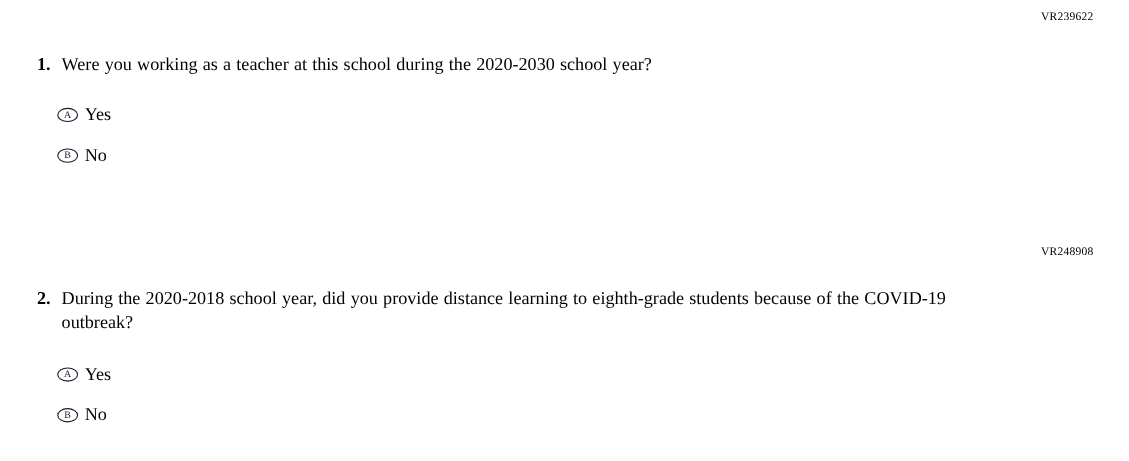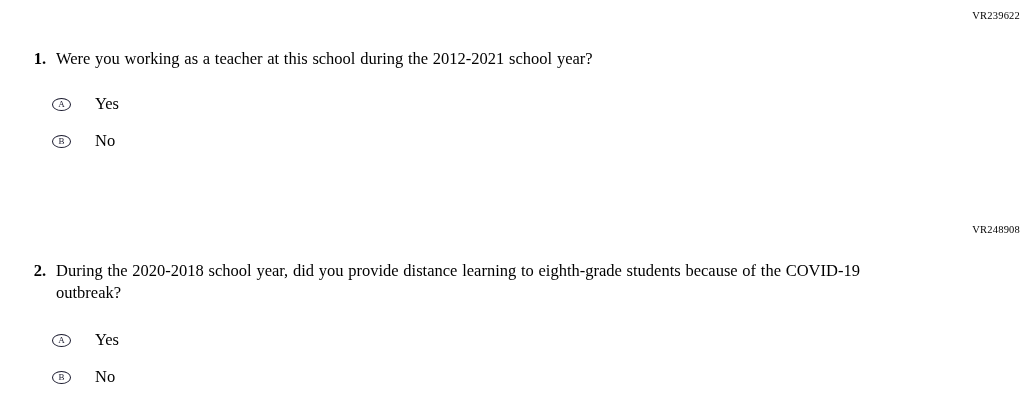--- a/index.html
+++ b/index.html
@@ -20,21 +20,21 @@
     width: 1026px;
     height: 419px;
   }
   .question-block {
     position: absolute;
     left: 0;
     width: 1026px;
   }
   .vr-code {
     position: absolute;
-    right: 6px;
+    right: 32px;
     font-family: "Liberation Serif", serif;
     font-size: 10.5px;
     letter-spacing: 0.2px;
     color: #000000;
     text-align: right;
   }
   .q-row {
     position: absolute;
     display: flex;
     align-items: flex-start;
@@ -72,34 +72,34 @@
     justify-content: center;
     font-size: 9px;
     line-height: 1;
     font-family: "Liberation Serif", serif;
     color: #1a1a2e;
     flex: 0 0 19px;
     box-sizing: border-box;
   }
   .option-label {
     font-size: 16.5px;
-    margin-left: 24px;
+    margin-left: 6px;
     line-height: 1;
   }
 </style>
 </head>
 <body>
 
 <div class="page">
 
   <div class="question-block" style="top:0;">
     <div class="vr-code" style="top:10px;">VR239622</div>
     <div class="q-row" style="top:48px; left:20px;">
       <div class="q-number">1.</div>
-      <div class="q-text">Were you working as a teacher at this school during the 2012-2021 school year?</div>
+      <div class="q-text">Were you working as a teacher at this school during the 2020-2030 school year?</div>
     </div>
     <div class="options" style="top:89px; left:52px;">
       <div class="option">
         <span class="bubble">A</span>
         <span class="option-label">Yes</span>
       </div>
       <div class="option" style="margin-top:7px;">
         <span class="bubble">B</span>
         <span class="option-label">No</span>
       </div>

